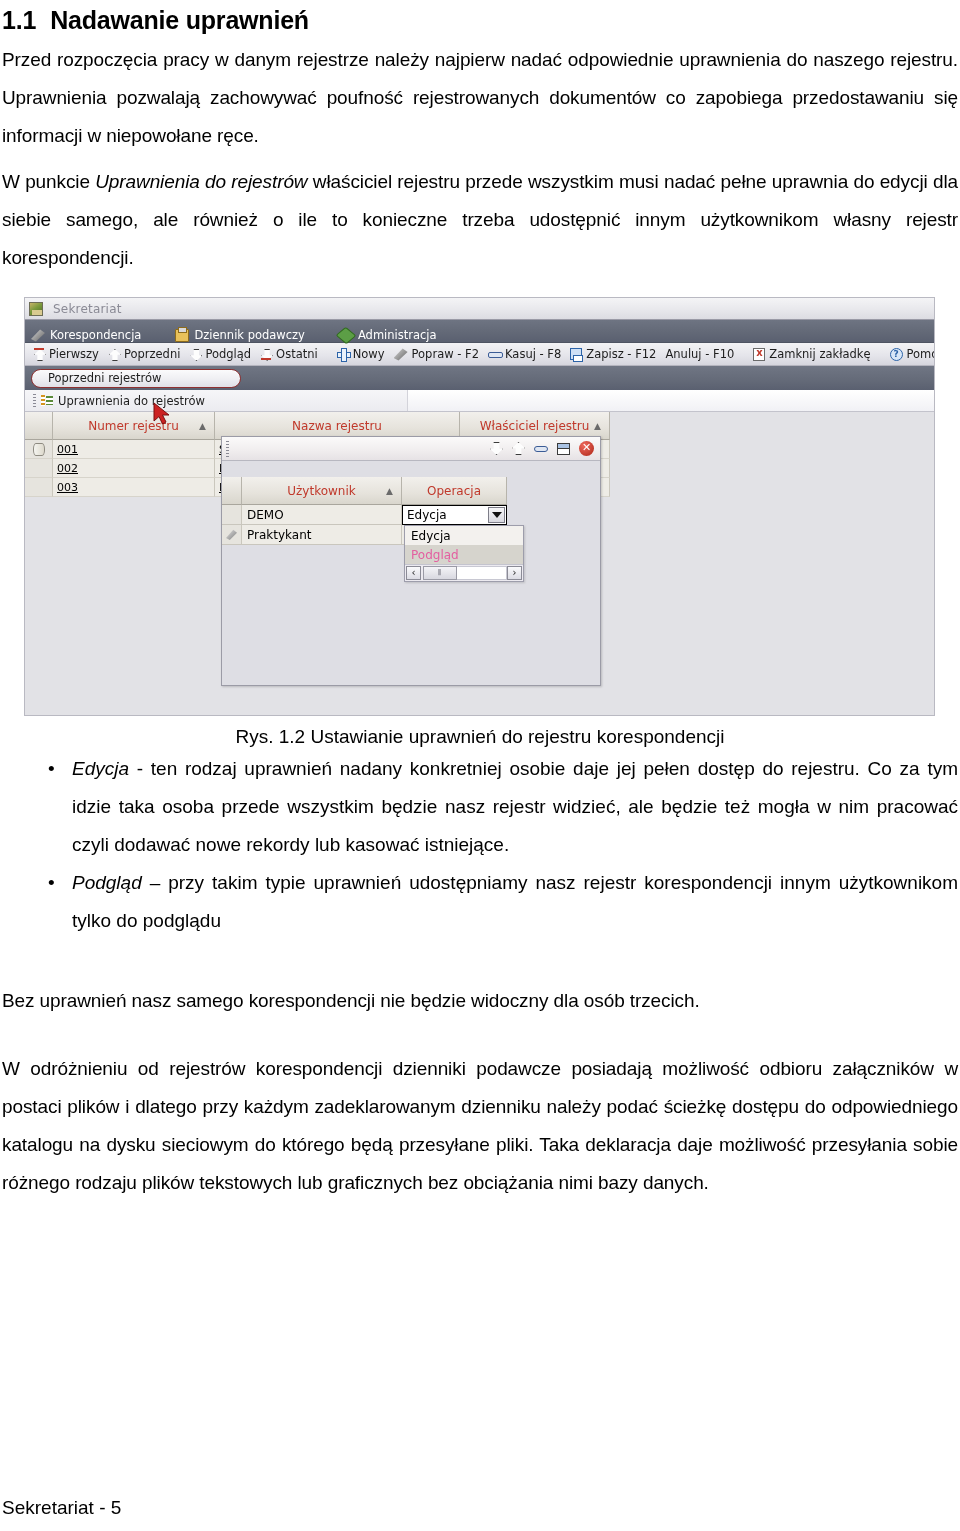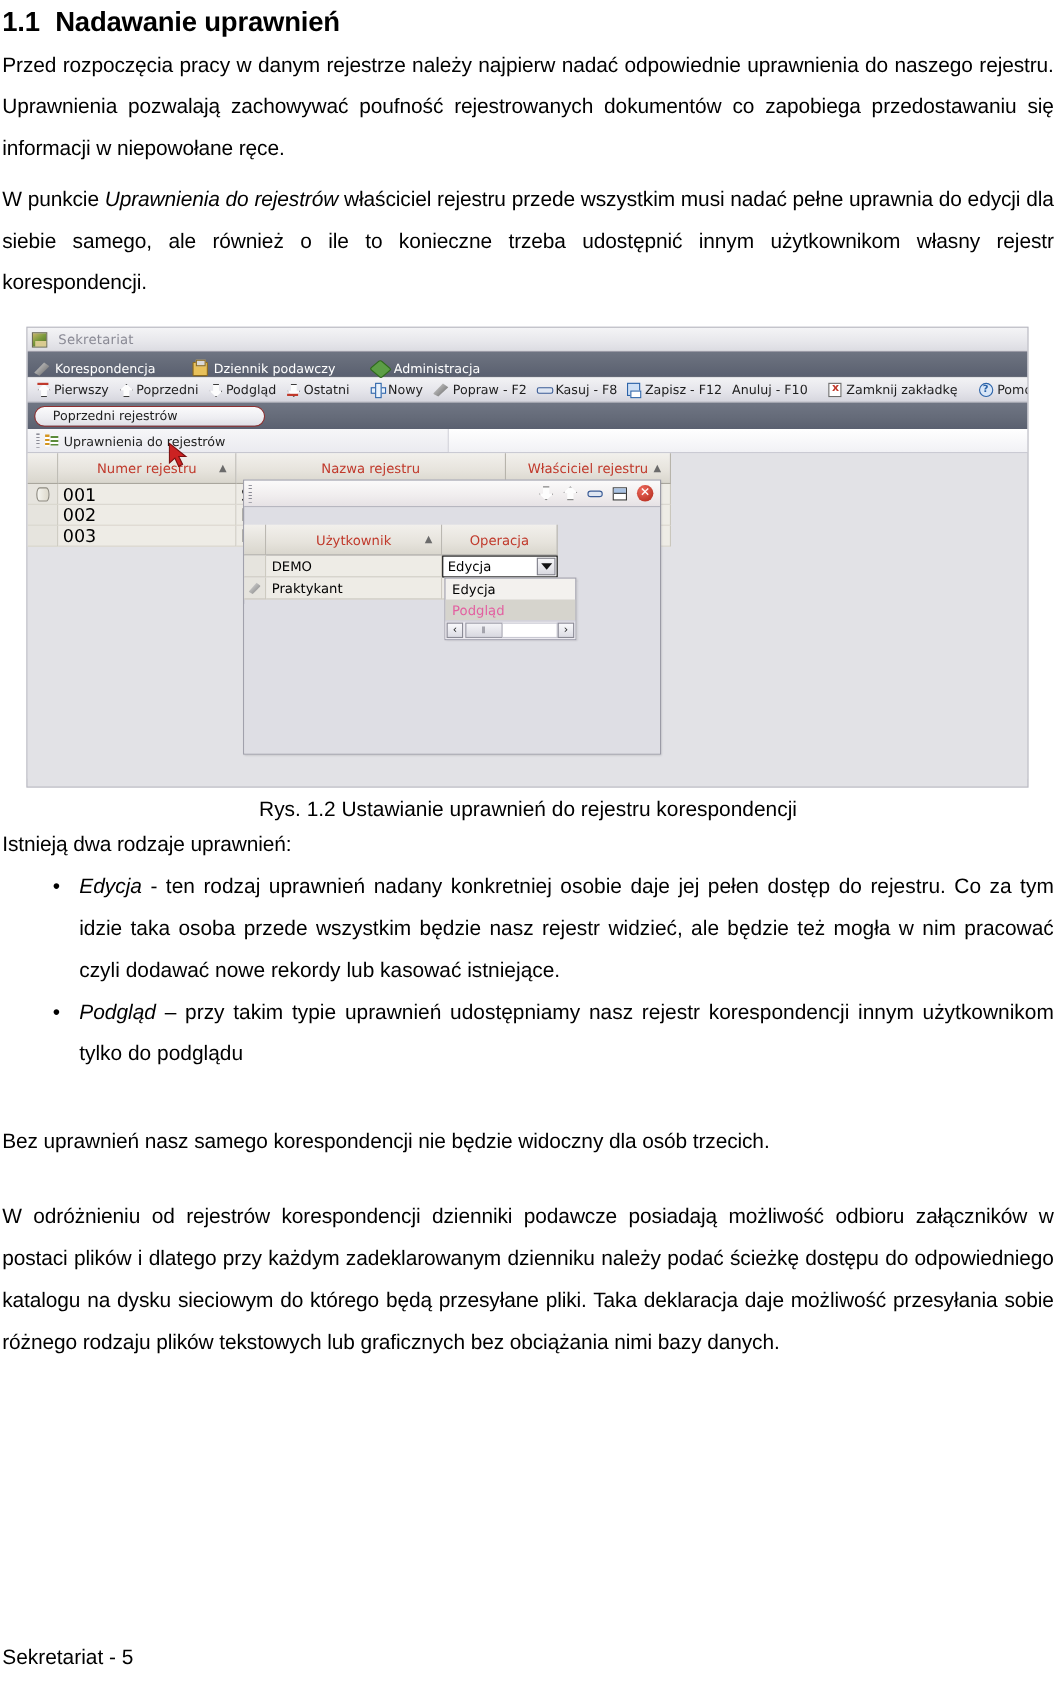--- a/index.html
+++ b/index.html
@@ -205,21 +205,21 @@
   .gh {
     background:linear-gradient(to bottom,#f2f0ec 0%, #e6e3dc 60%, #d9d6cd 100%);
     border-right:1px solid #b7b4ab; border-bottom:1px solid #a9a69d;
     color:#c0392b; font-size:12px;
     display:flex; align-items:center; justify-content:center;
     position:relative;
   }
   .gh .sortmark { position:absolute; right:8px; font-size:9px; color:#6b6b6b; }
   .gh-spacer { width:28px; background:linear-gradient(to bottom,#f2f0ec,#d9d6cd);
                border-right:1px solid #b7b4ab; border-bottom:1px solid #a9a69d; }
-  .gr { display:flex; height:19px; font-size:16px; }
+  .gr { display:flex; height:19px; font-size:11px;text-decoration:underline; }
   .gc {
     background:#eeece6;
     border-right:1px solid #cac7bd; border-bottom:1px solid #d7d4cb;
     display:flex; align-items:center; padding-left:4px;
   }
   .gc-spacer { width:28px; background:#e6e4de; border-right:1px solid #cac7bd;
                border-bottom:1px solid #d7d4cb; display:flex;align-items:center;justify-content:center; }
   .cyl-ico { width:12px;height:13px; background:linear-gradient(to right,#f5f5f0,#ddd9cc);
              border:1px solid #8d8a80; border-radius:3px/6px; }
 
@@ -524,21 +524,20 @@
         </div>
 
         <div class="dlg-body-fill"></div>
       </div>
 
     </div>
   </div>
 
   <div class="fig-caption">Rys. 1.2 Ustawianie uprawnień do rejestru korespondencji</div>
 
-  <p class="body-par nojust">Istnieją dwa  rodzaje uprawnień:</p>
 
   <ul class="bullets">
     <li>
       <span class="dot">•</span>
       <span class="it">Edycja</span><span> - ten rodzaj uprawnień nadany konkretniej osobie daje jej pełen dostęp do rejestru.  Co za tym idzie taka osoba przede wszystkim będzie nasz rejestr widzieć, ale będzie też mogła  w nim pracować czyli dodawać  nowe rekordy lub kasować istniejące.</span>
     </li>
     <li>
       <span class="dot">•</span>
       <span class="it">Podgląd</span><span> – przy takim typie uprawnień   udostępniamy nasz      rejestr korespondencji innym użytkownikom tylko do podglądu</span>
     </li>

